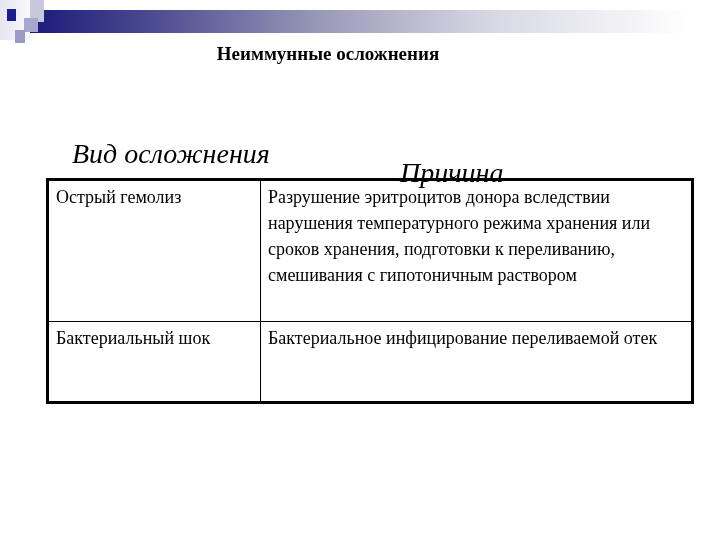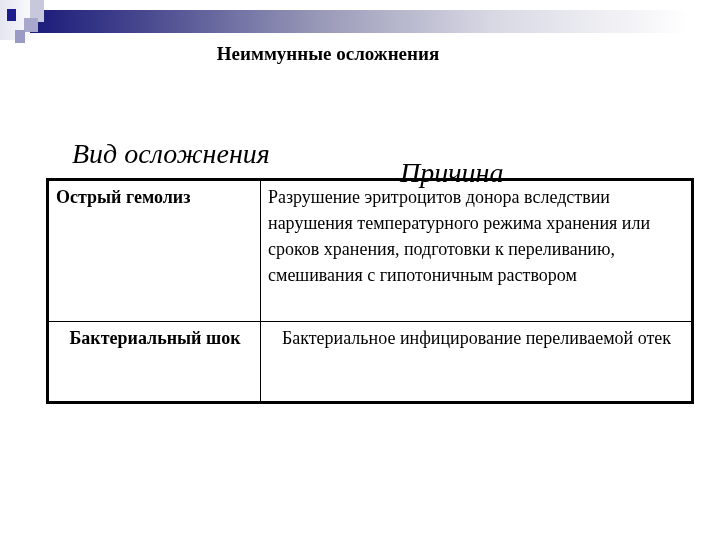--- a/index.html
+++ b/index.html
@@ -31,23 +31,23 @@
   .head-right { left: 400px; top: 157px; }
 
   table.grid {
     position: absolute; left: 46px; top: 178px; width: 648px;
     border-collapse: collapse; border: 3px solid #000;
     font-size: 18px; line-height: 26px;
   }
   table.grid td {
     border: 1px solid #000; vertical-align: top; padding: 3px 6px 3px 7px;
   }
-  td.c1 { width: 198px; font-weight: bold; }
+  td.c1 { width: 198px; }
   tr.r1 td { height: 134px; }
-  tr.r2 td { height: 73px; text-align: center; }
+  tr.r2 td { height: 73px; }
   tr.r3 td { height: 106px; }
 </style>
 </head>
 <body>
 
 <div class="deco sq2"></div>
 <div class="bar"></div>
 <div class="deco sq3"></div>
 <div class="deco sq5"></div>
 <div class="deco sq1"></div>

